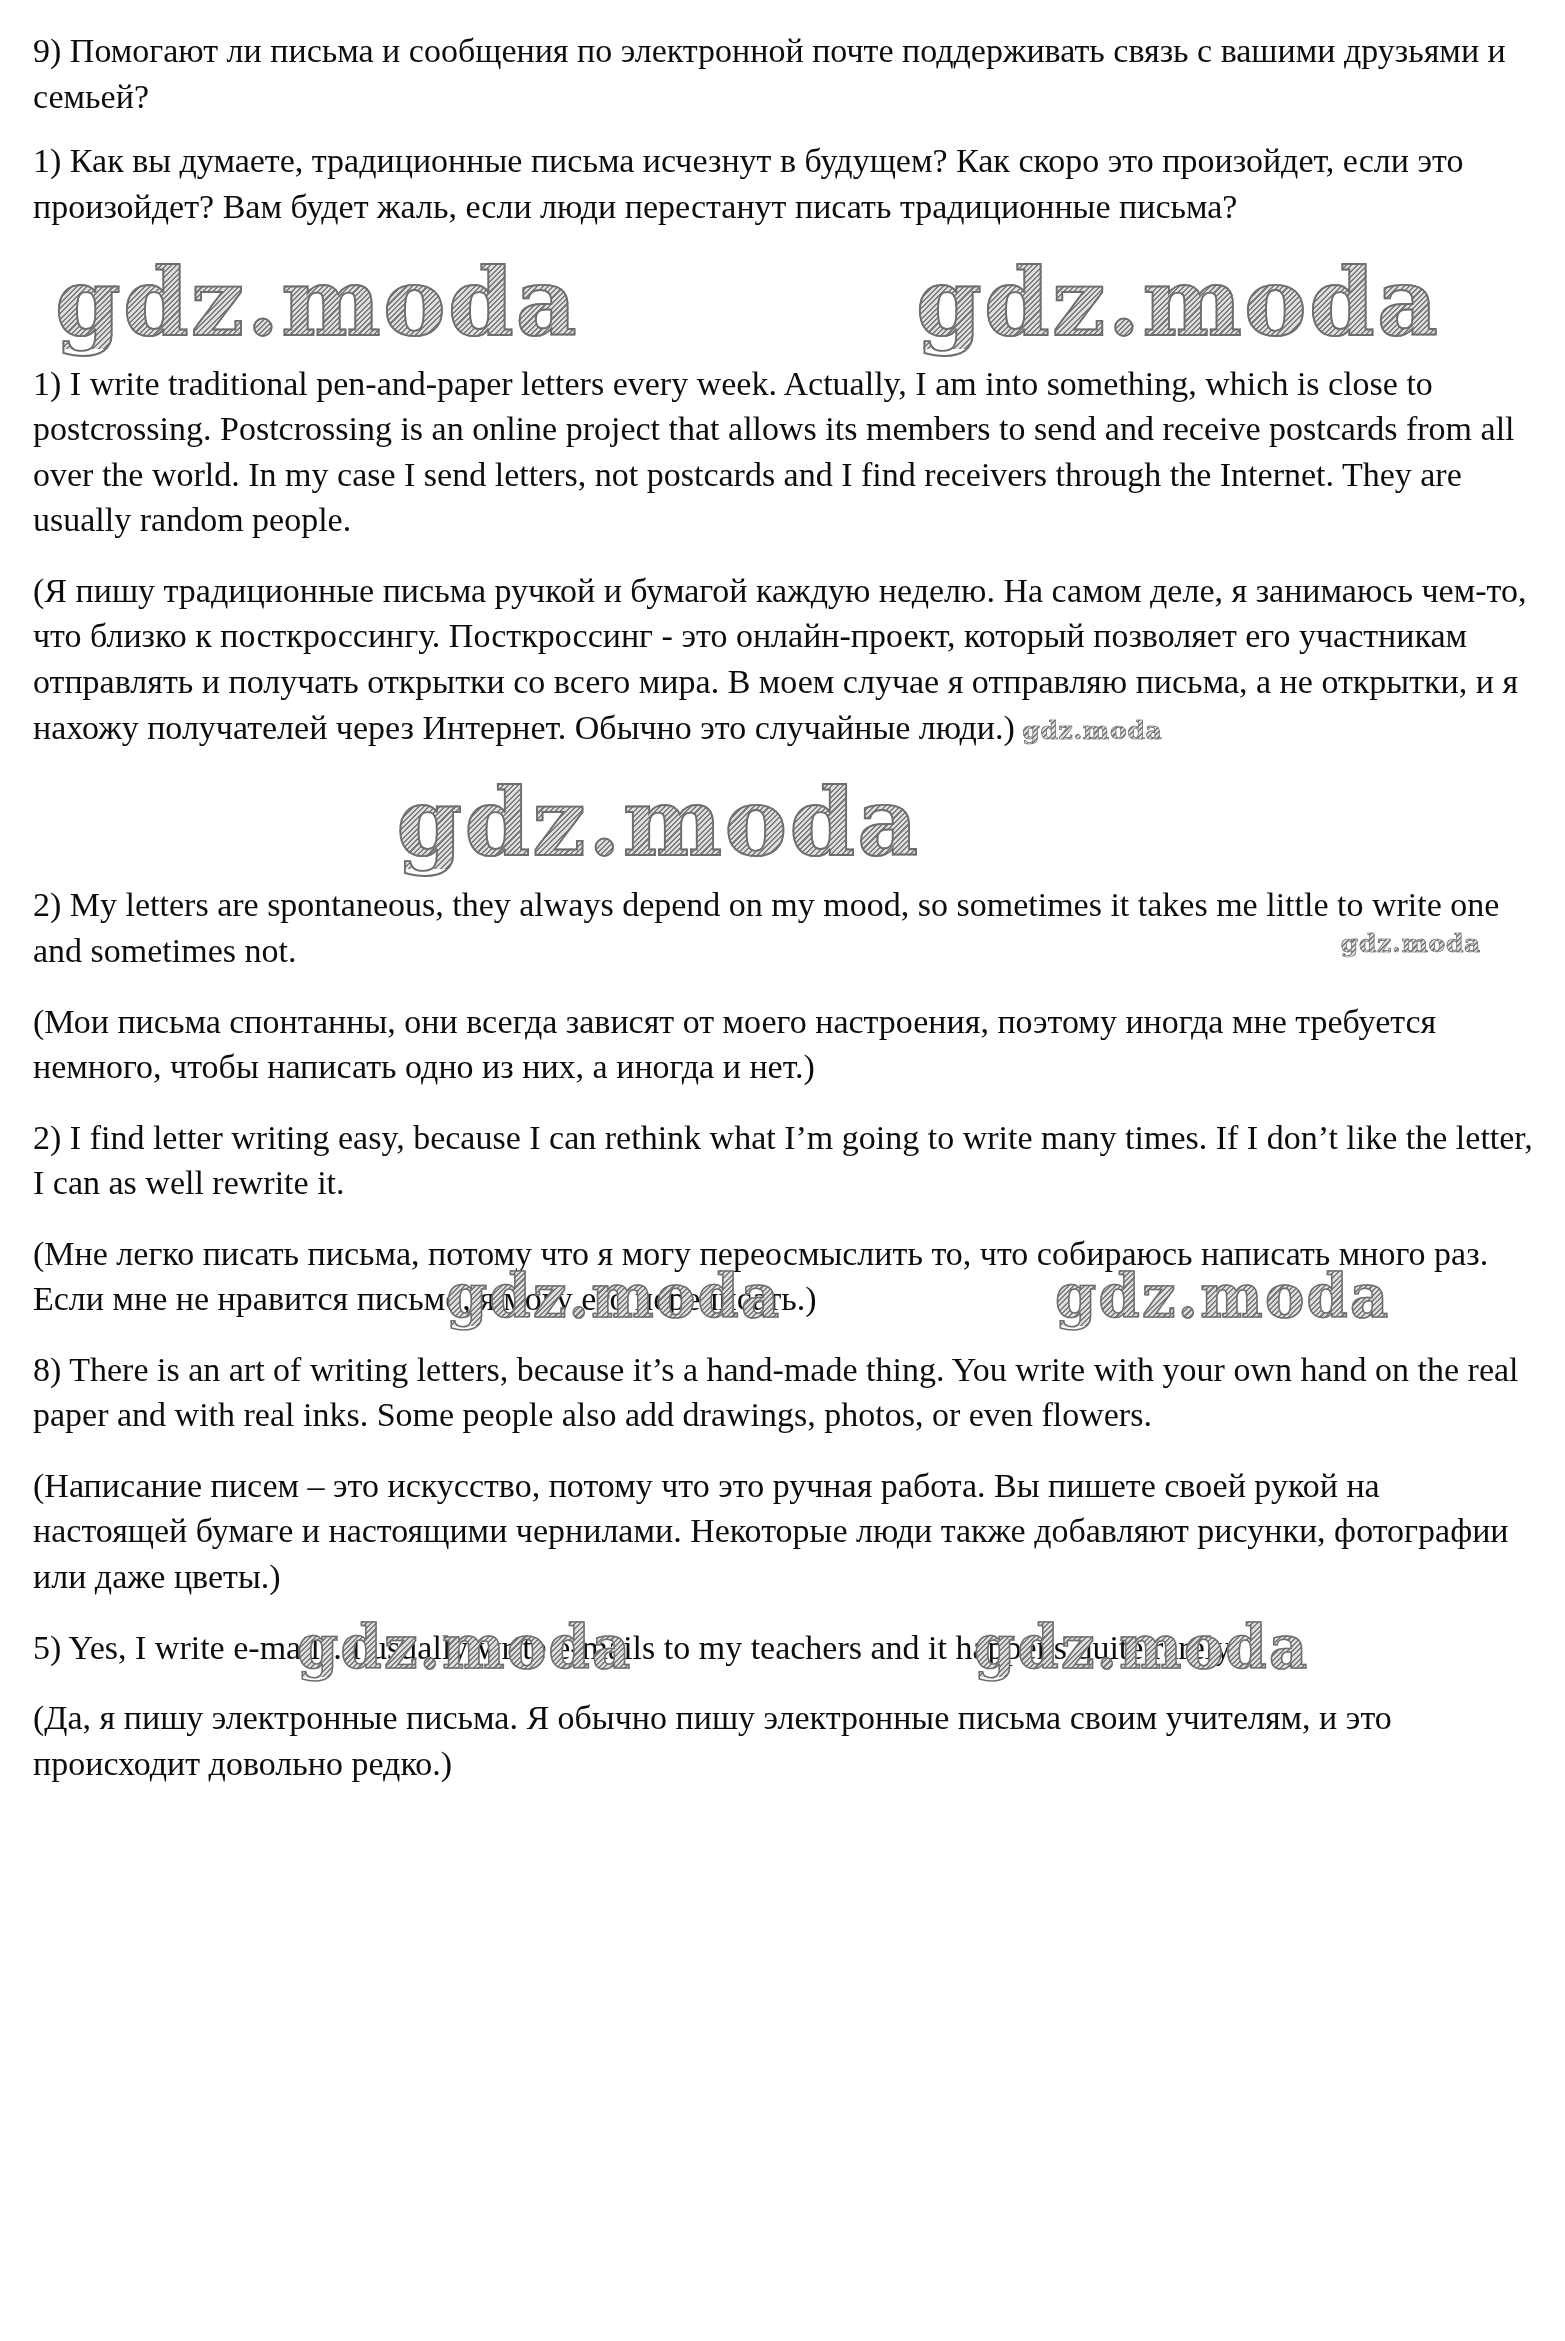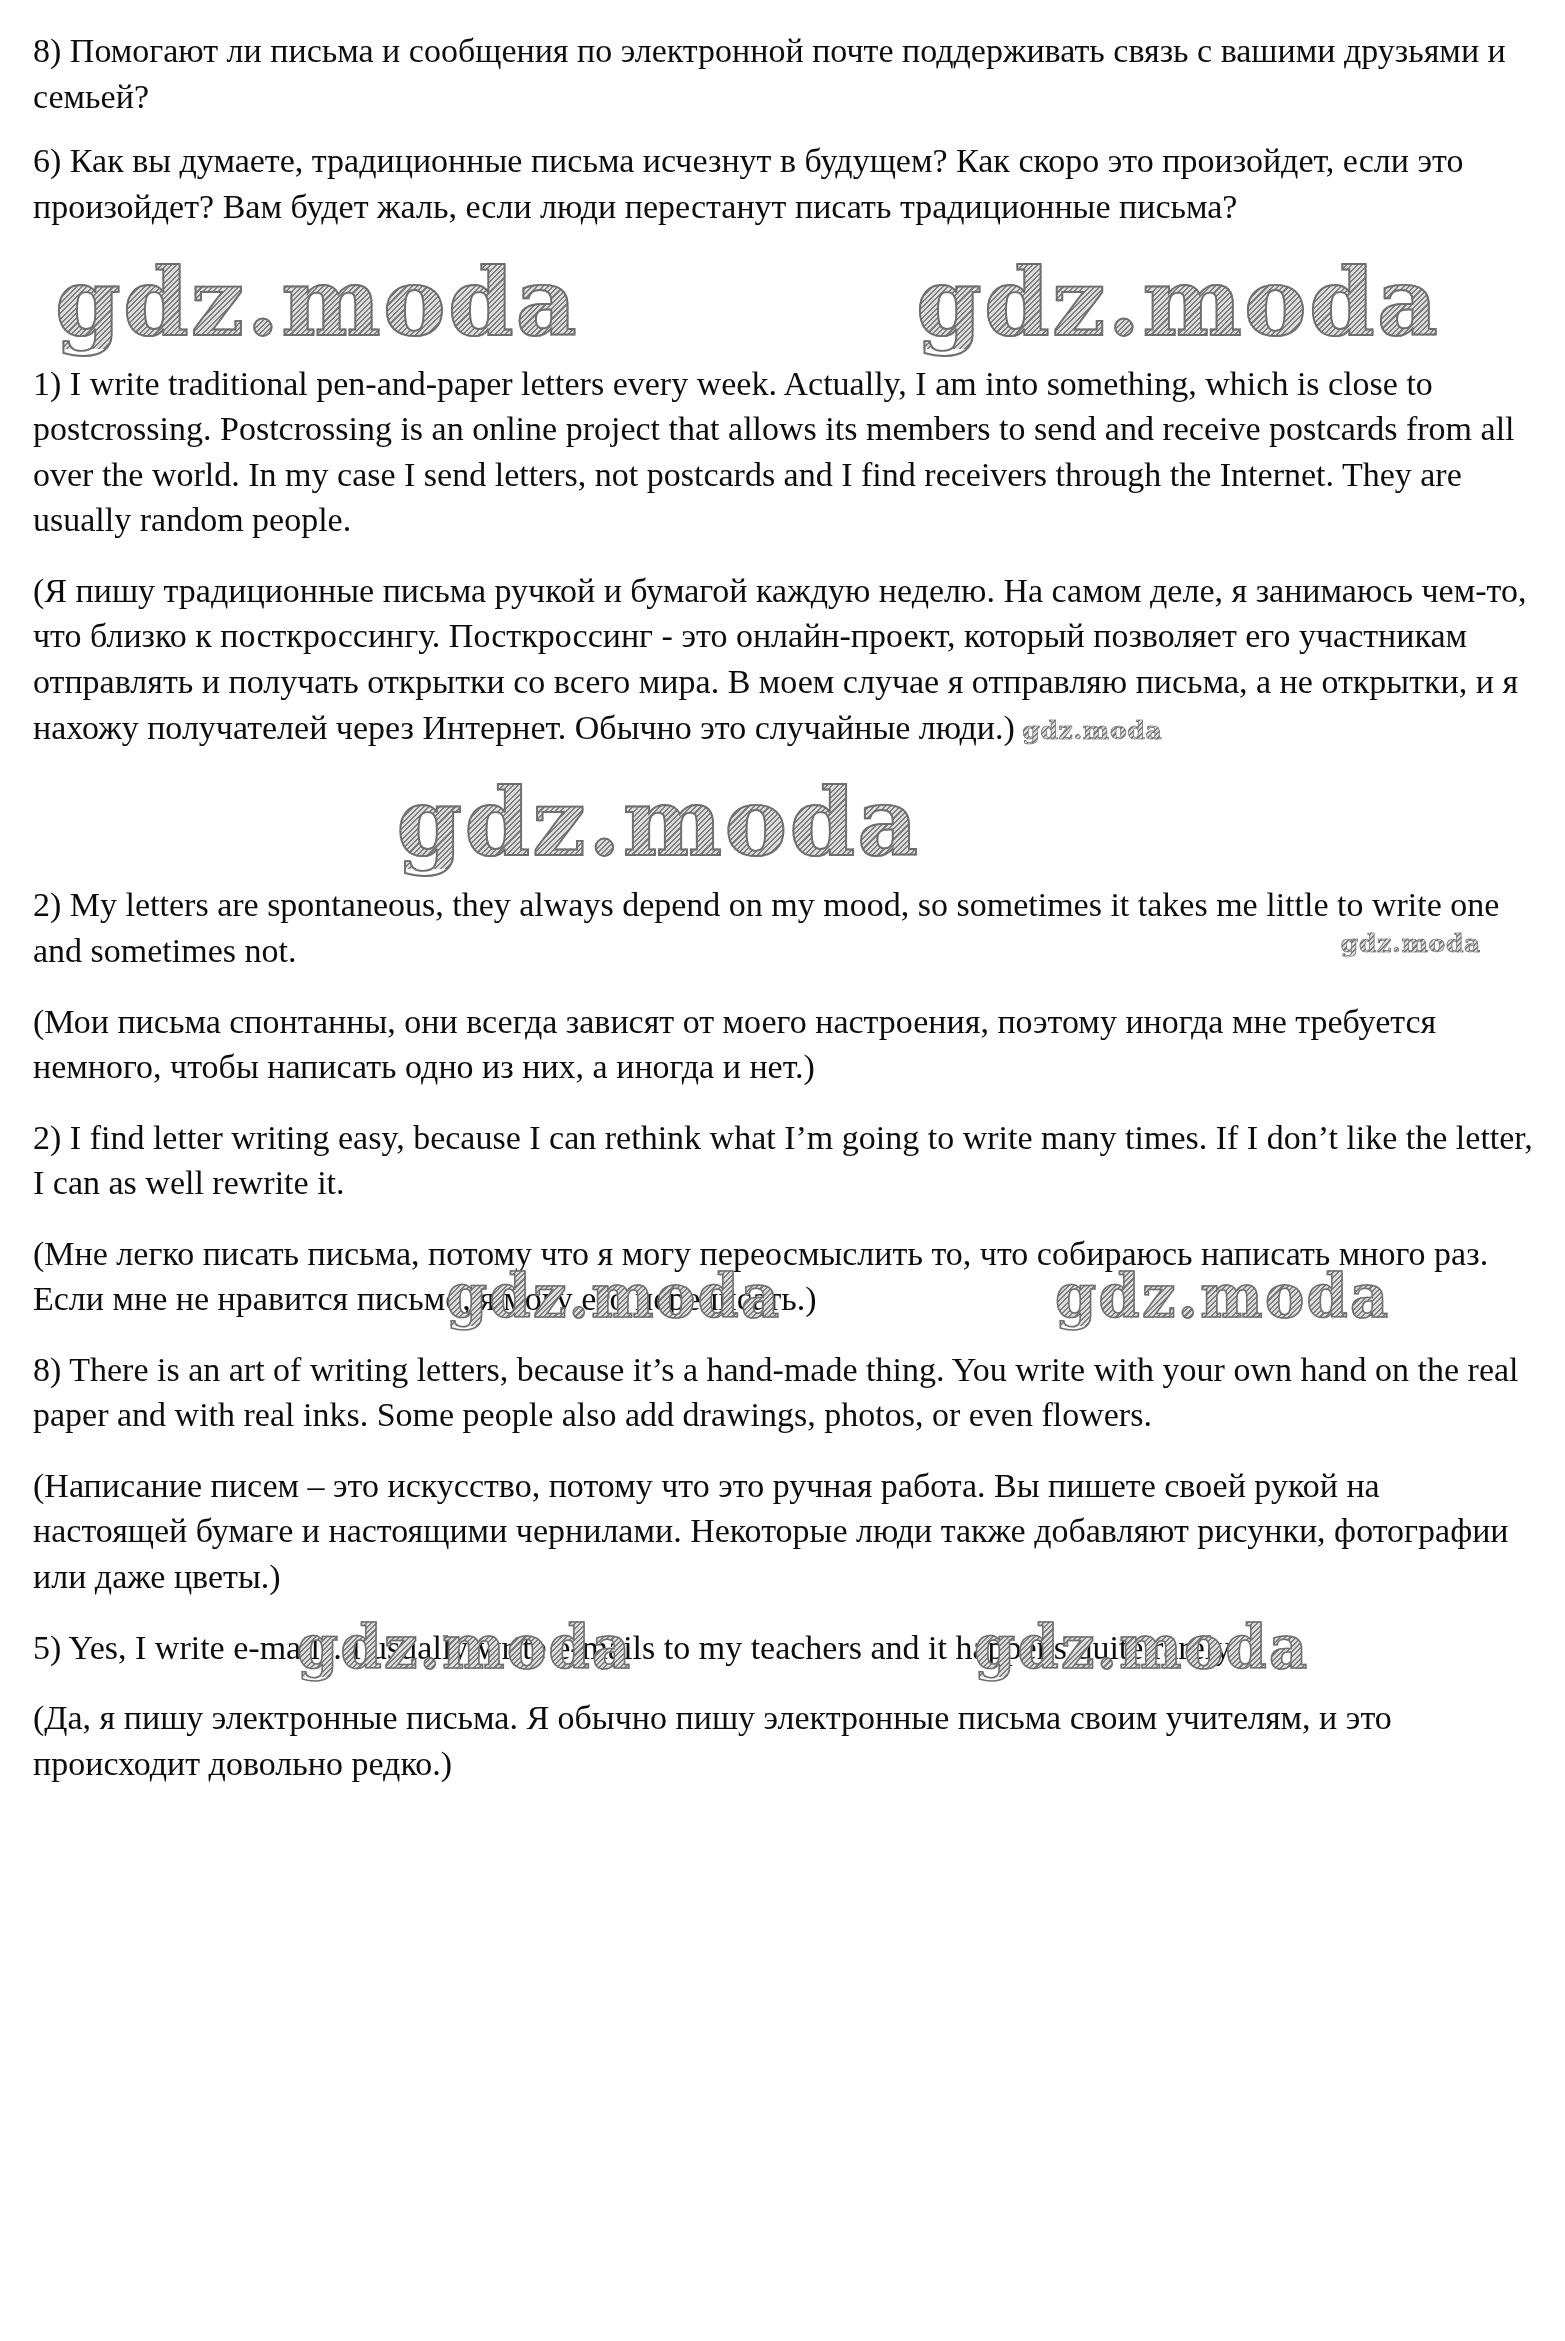--- a/index.html
+++ b/index.html
@@ -64,23 +64,23 @@
     top: 49px;
   }
   .wm-abs-a3-c  { position: absolute; left: 413px;  bottom: -4.5px; }
   .wm-abs-a3-r  { position: absolute; left: 1022px; bottom: -4.5px; }
   .wm-abs-a5-l  { position: absolute; left: 264px;  bottom: -7.4px; }
   .wm-abs-a5-r  { position: absolute; left: 941px; bottom: -7.4px; }
 </style>
 </head>
 <body>
 
-<p class="para tight">8) Помогают ли письма и сообщения по электронной почте поддерживать связь с вашими друзьями и семьей?</p>
+<p class="para tight">9) Помогают ли письма и сообщения по электронной почте поддерживать связь с вашими друзьями и семьей?</p>
 
-<p class="para tight">6) Как вы думаете, традиционные письма исчезнут в будущем? Как скоро это произойдет, если это произойдет? Вам будет жаль, если люди перестанут писать традиционные письма?</p>
+<p class="para tight">1) Как вы думаете, традиционные письма исчезнут в будущем? Как скоро это произойдет, если это произойдет? Вам будет жаль, если люди перестанут писать традиционные письма?</p>
 
 <div class="wm-row-1">
   <span class="wm wm-big">gdz.moda</span>
   <span class="wm wm-big">gdz.moda</span>
 </div>
 
 <p class="para">1) I write traditional pen-and-paper letters every week. Actually, I am into something, which is close to postcrossing. Postcrossing is an online project that allows its members to send and receive postcards from all over the world. In my case I send letters, not postcards and I find receivers through the Internet. They are usually random people.</p>
 
 <p class="para">
   <span>(Я пишу традиционные письма ручкой и бумагой каждую неделю. На самом деле, я занимаюсь чем-то, что близко к посткроссингу. Посткроссинг - это онлайн-проект, который позволяет его участникам отправлять и получать открытки со всего мира. В моем случае я отправляю письма, а не открытки, и я нахожу получателей через Интернет. Обычно это случайные люди.)</span><span class="wm wm-small wm-inline">gdz.moda</span>

